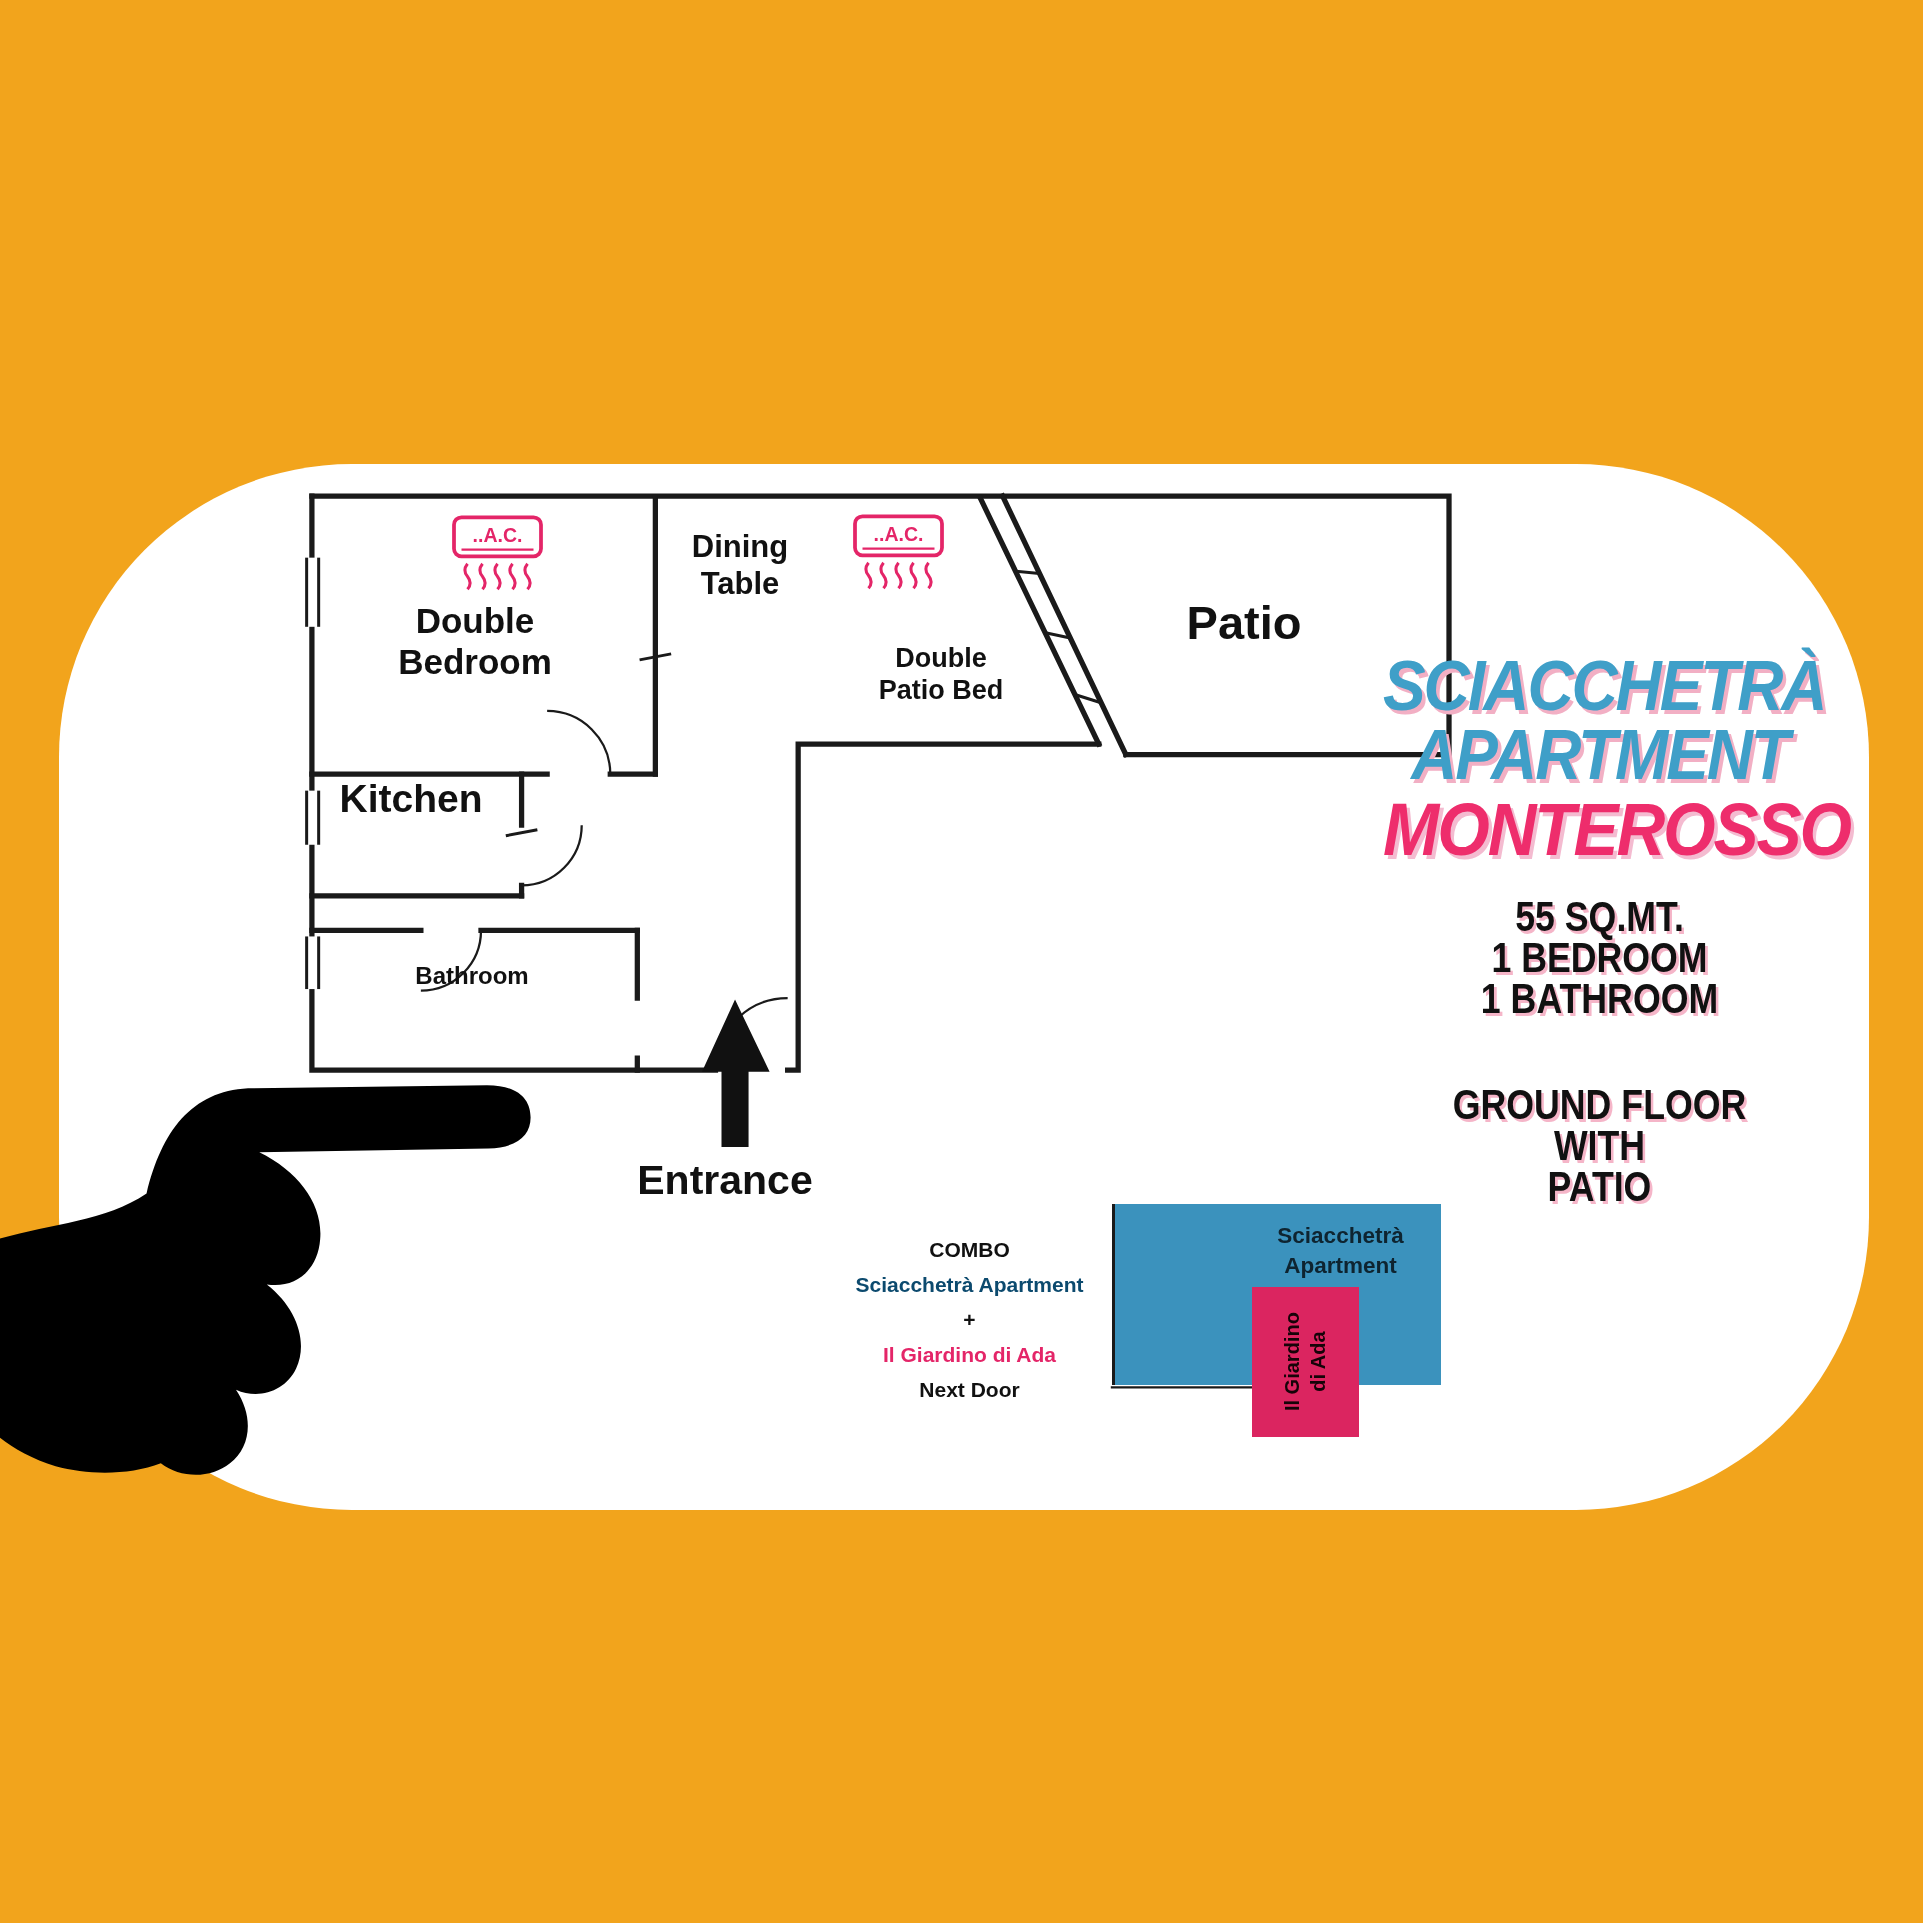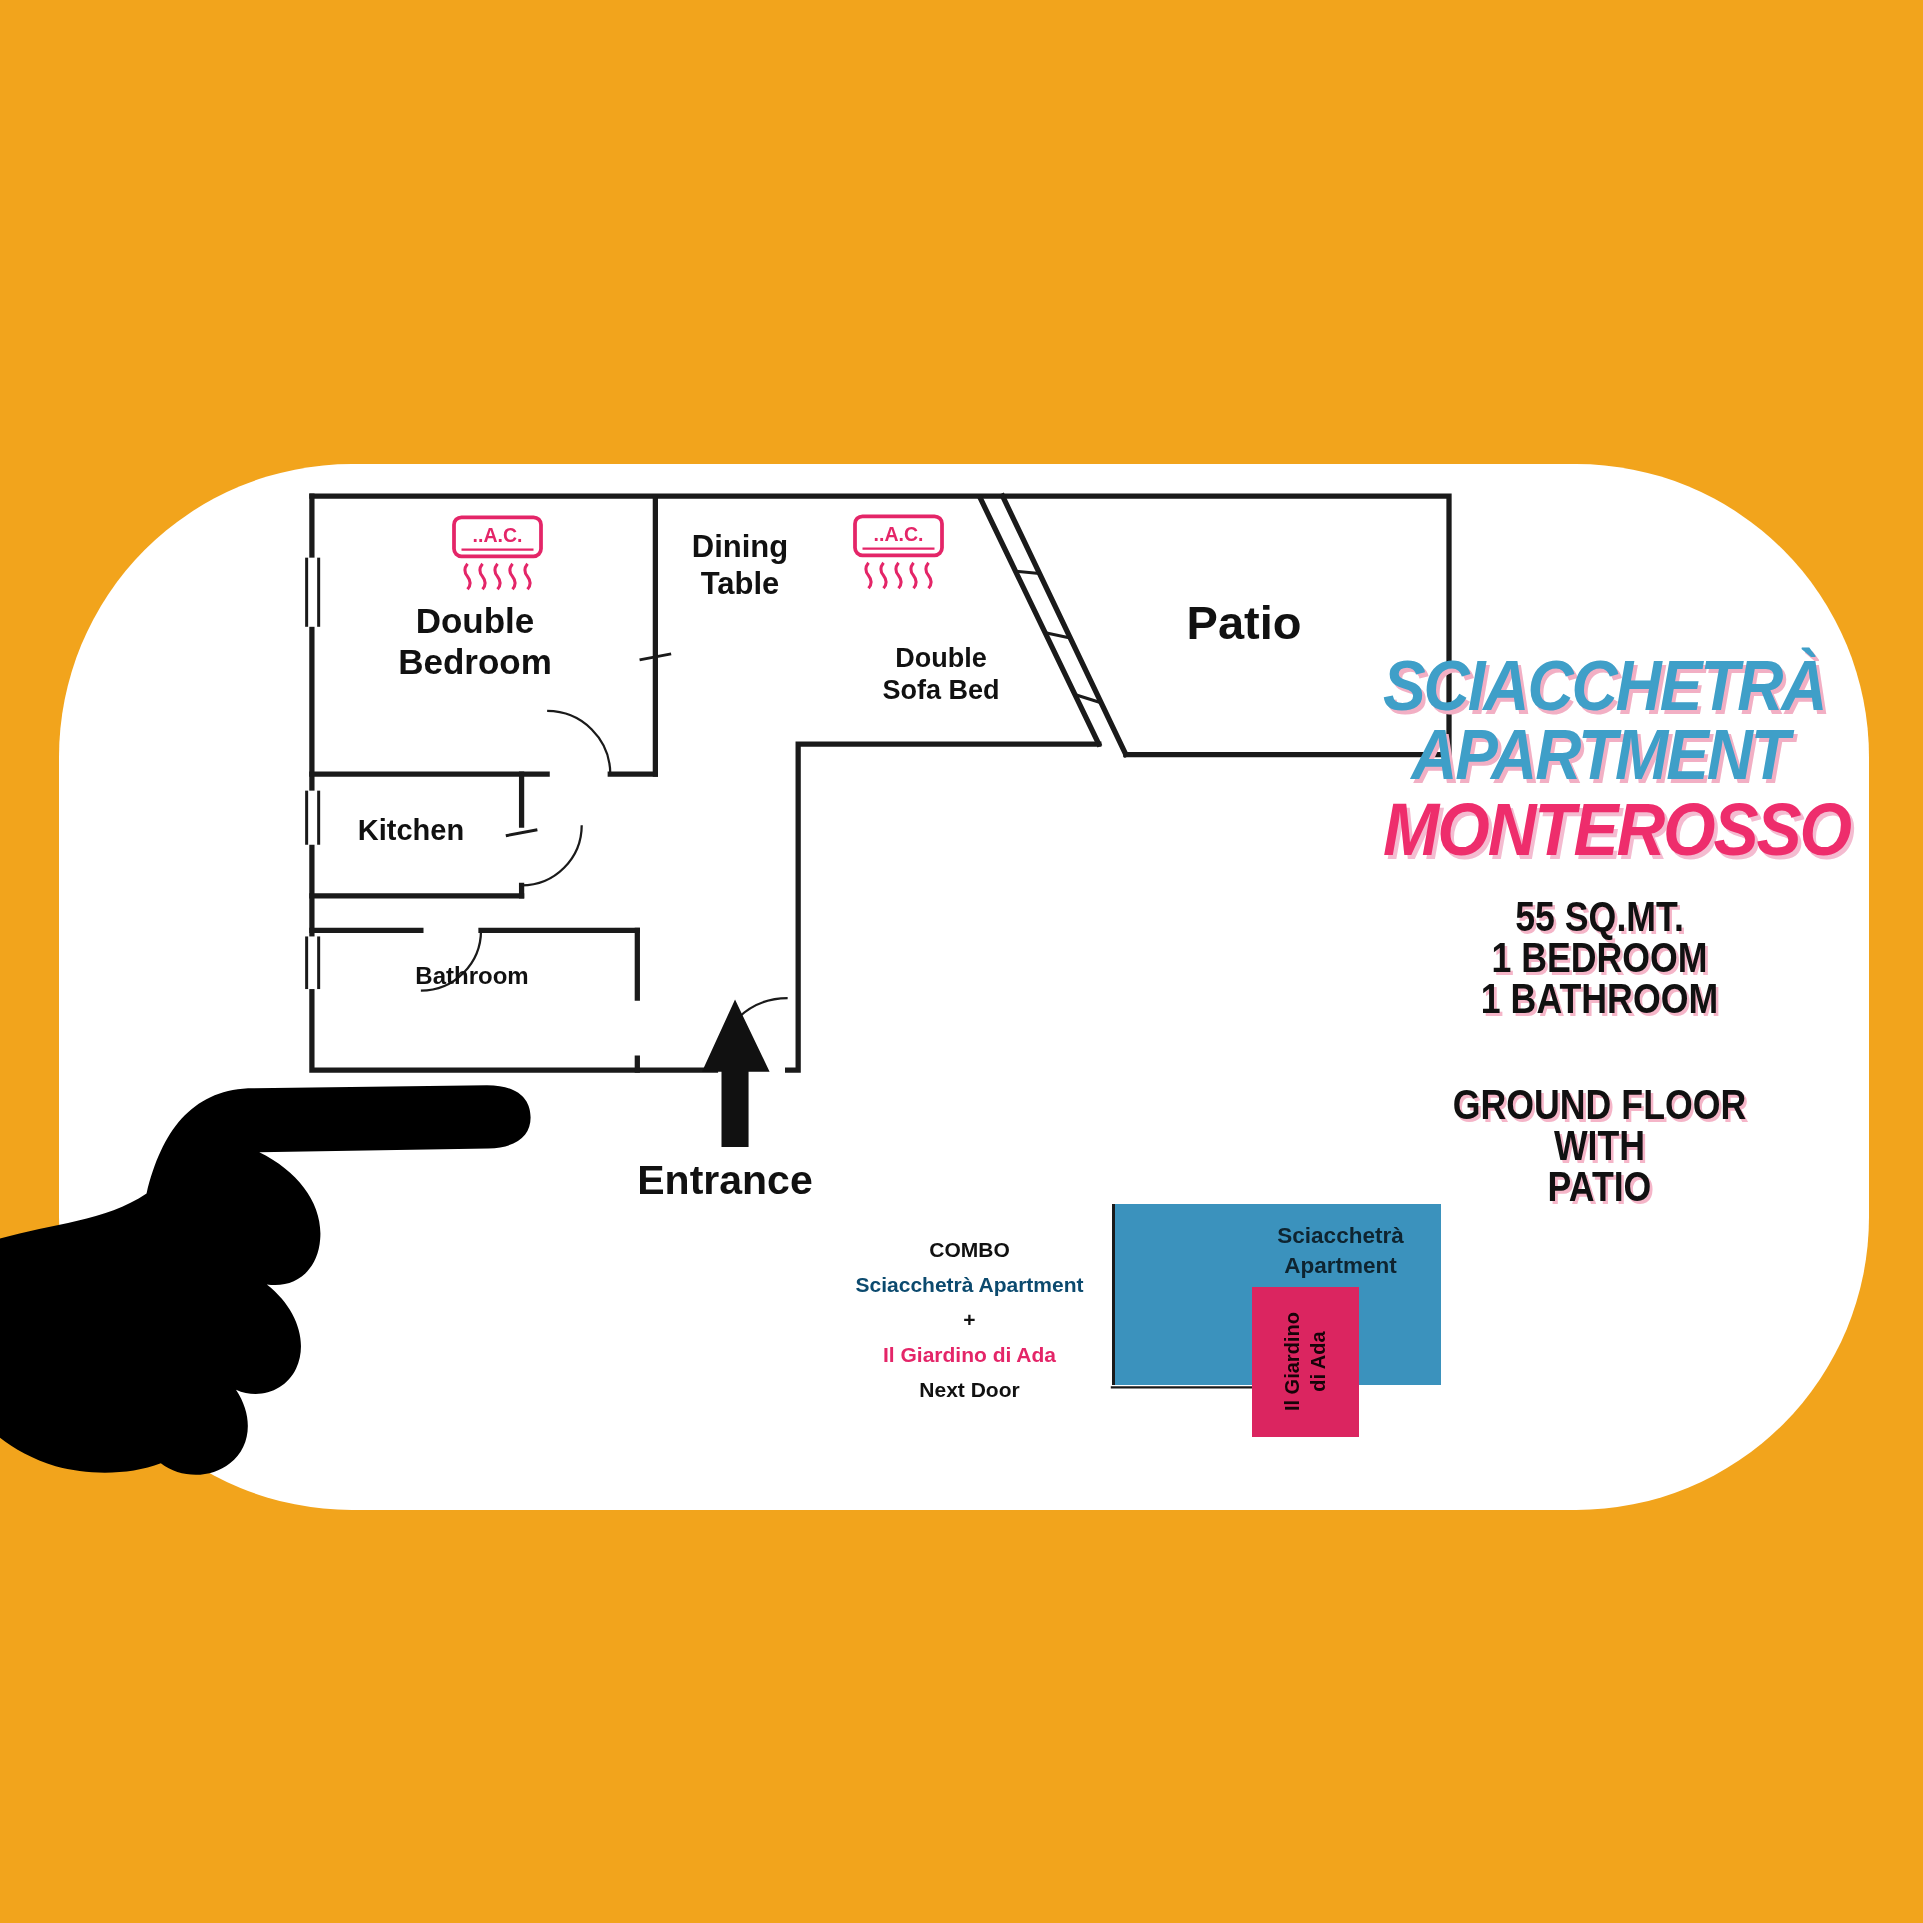--- a/index.html
+++ b/index.html
@@ -135,29 +135,29 @@
       <path d="M82,66 q-7,9 0,17 q7,9 0,17"></path>
       <path d="M102,66 q-7,9 0,17 q7,9 0,17"></path>
     </g>
   </svg>
 </div>
 
 <div class="plan-label" style="left:475px;top:600px;font-size:35px;">
   <div>Double</div>
   <div>Bedroom</div>
 </div>
-<div class="plan-label" style="left:411px;top:813px;font-size:29px;">Kitchen</div>
+<div class="plan-label" style="left:411px;top:776px;font-size:39px;">Kitchen</div>
 <div class="plan-label" style="left:472px;top:962px;font-size:24px;">Bathroom</div>
 <div class="plan-label" style="left:740px;top:529px;font-size:31px;">
   <div>Dining</div>
   <div>Table</div>
 </div>
 <div class="plan-label" style="left:941px;top:643px;font-size:27px;">
   <div>Double</div>
-  <div>Sofa Bed</div>
+  <div>Patio Bed</div>
 </div>
 <div class="plan-label" style="left:1244px;top:595px;font-size:47px;">Patio</div>
 <div class="plan-label" style="left:725px;top:1156px;font-size:41px;">Entrance</div>
 
 <div class="title-block">
   <div class="t-line t-blue">SCIACCHETRÀ</div>
   <div class="t-line t-blue">APARTMENT</div>
   <div class="t-line t-pink">MONTEROSSO</div>
 </div>
 

